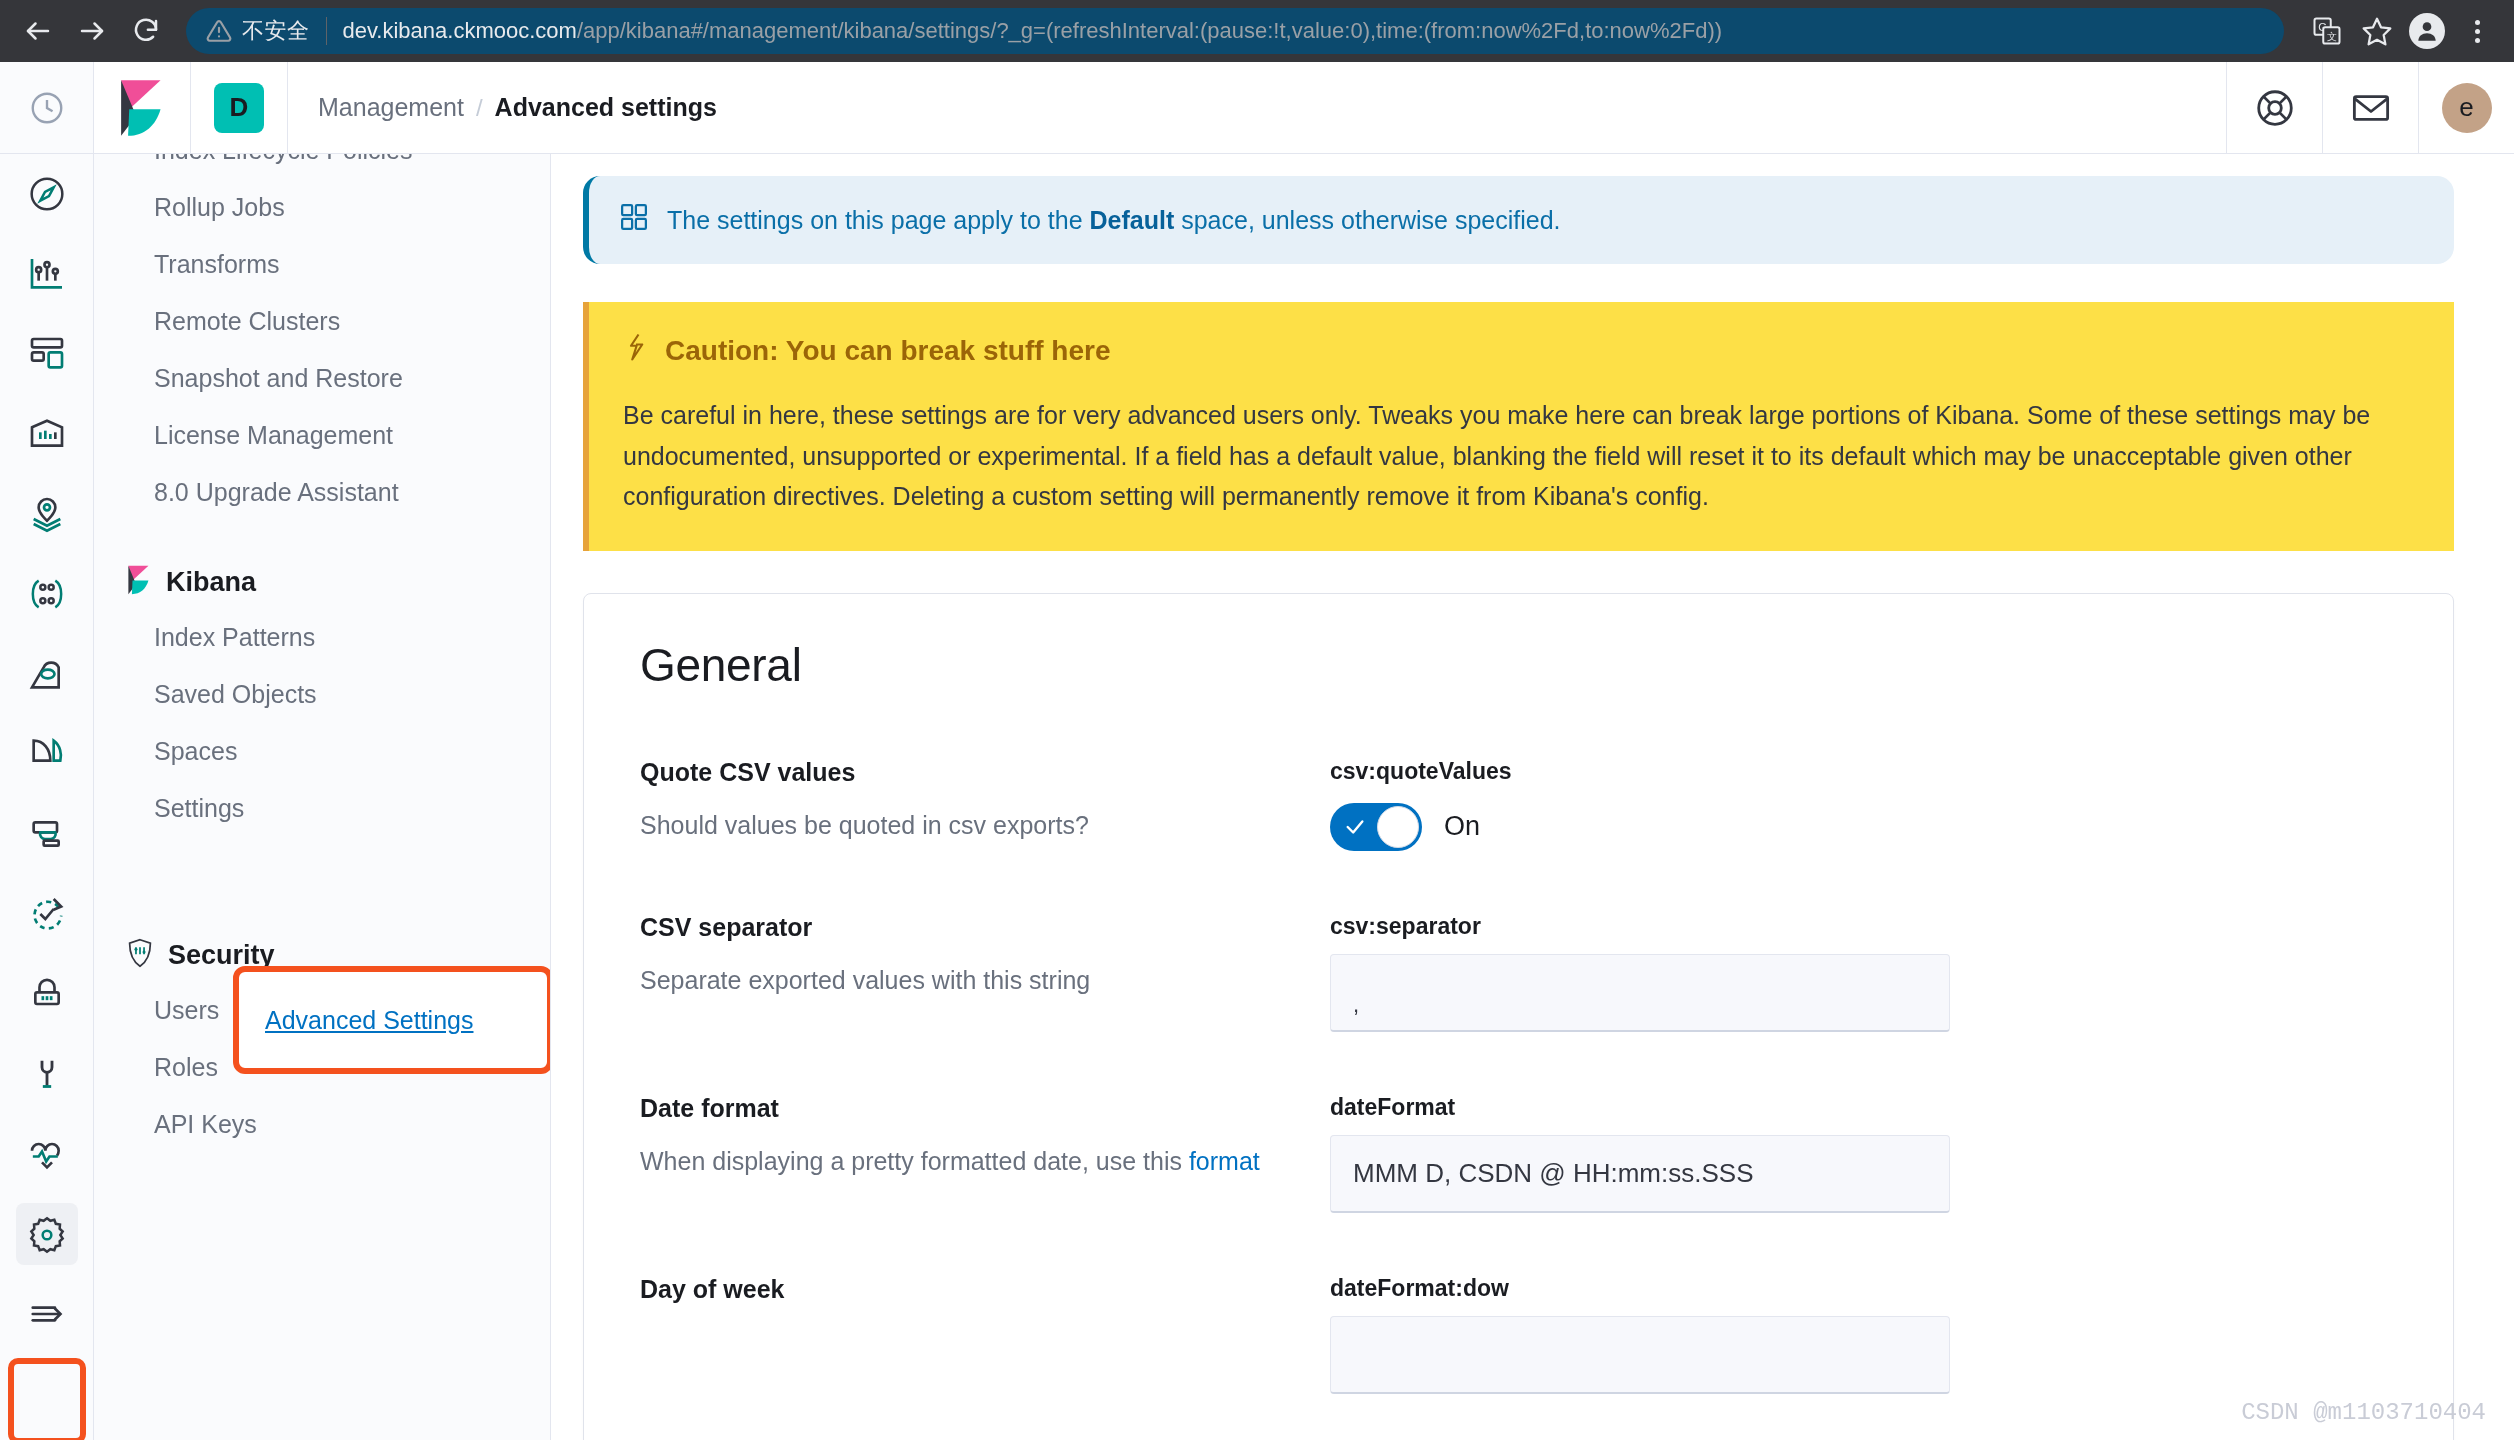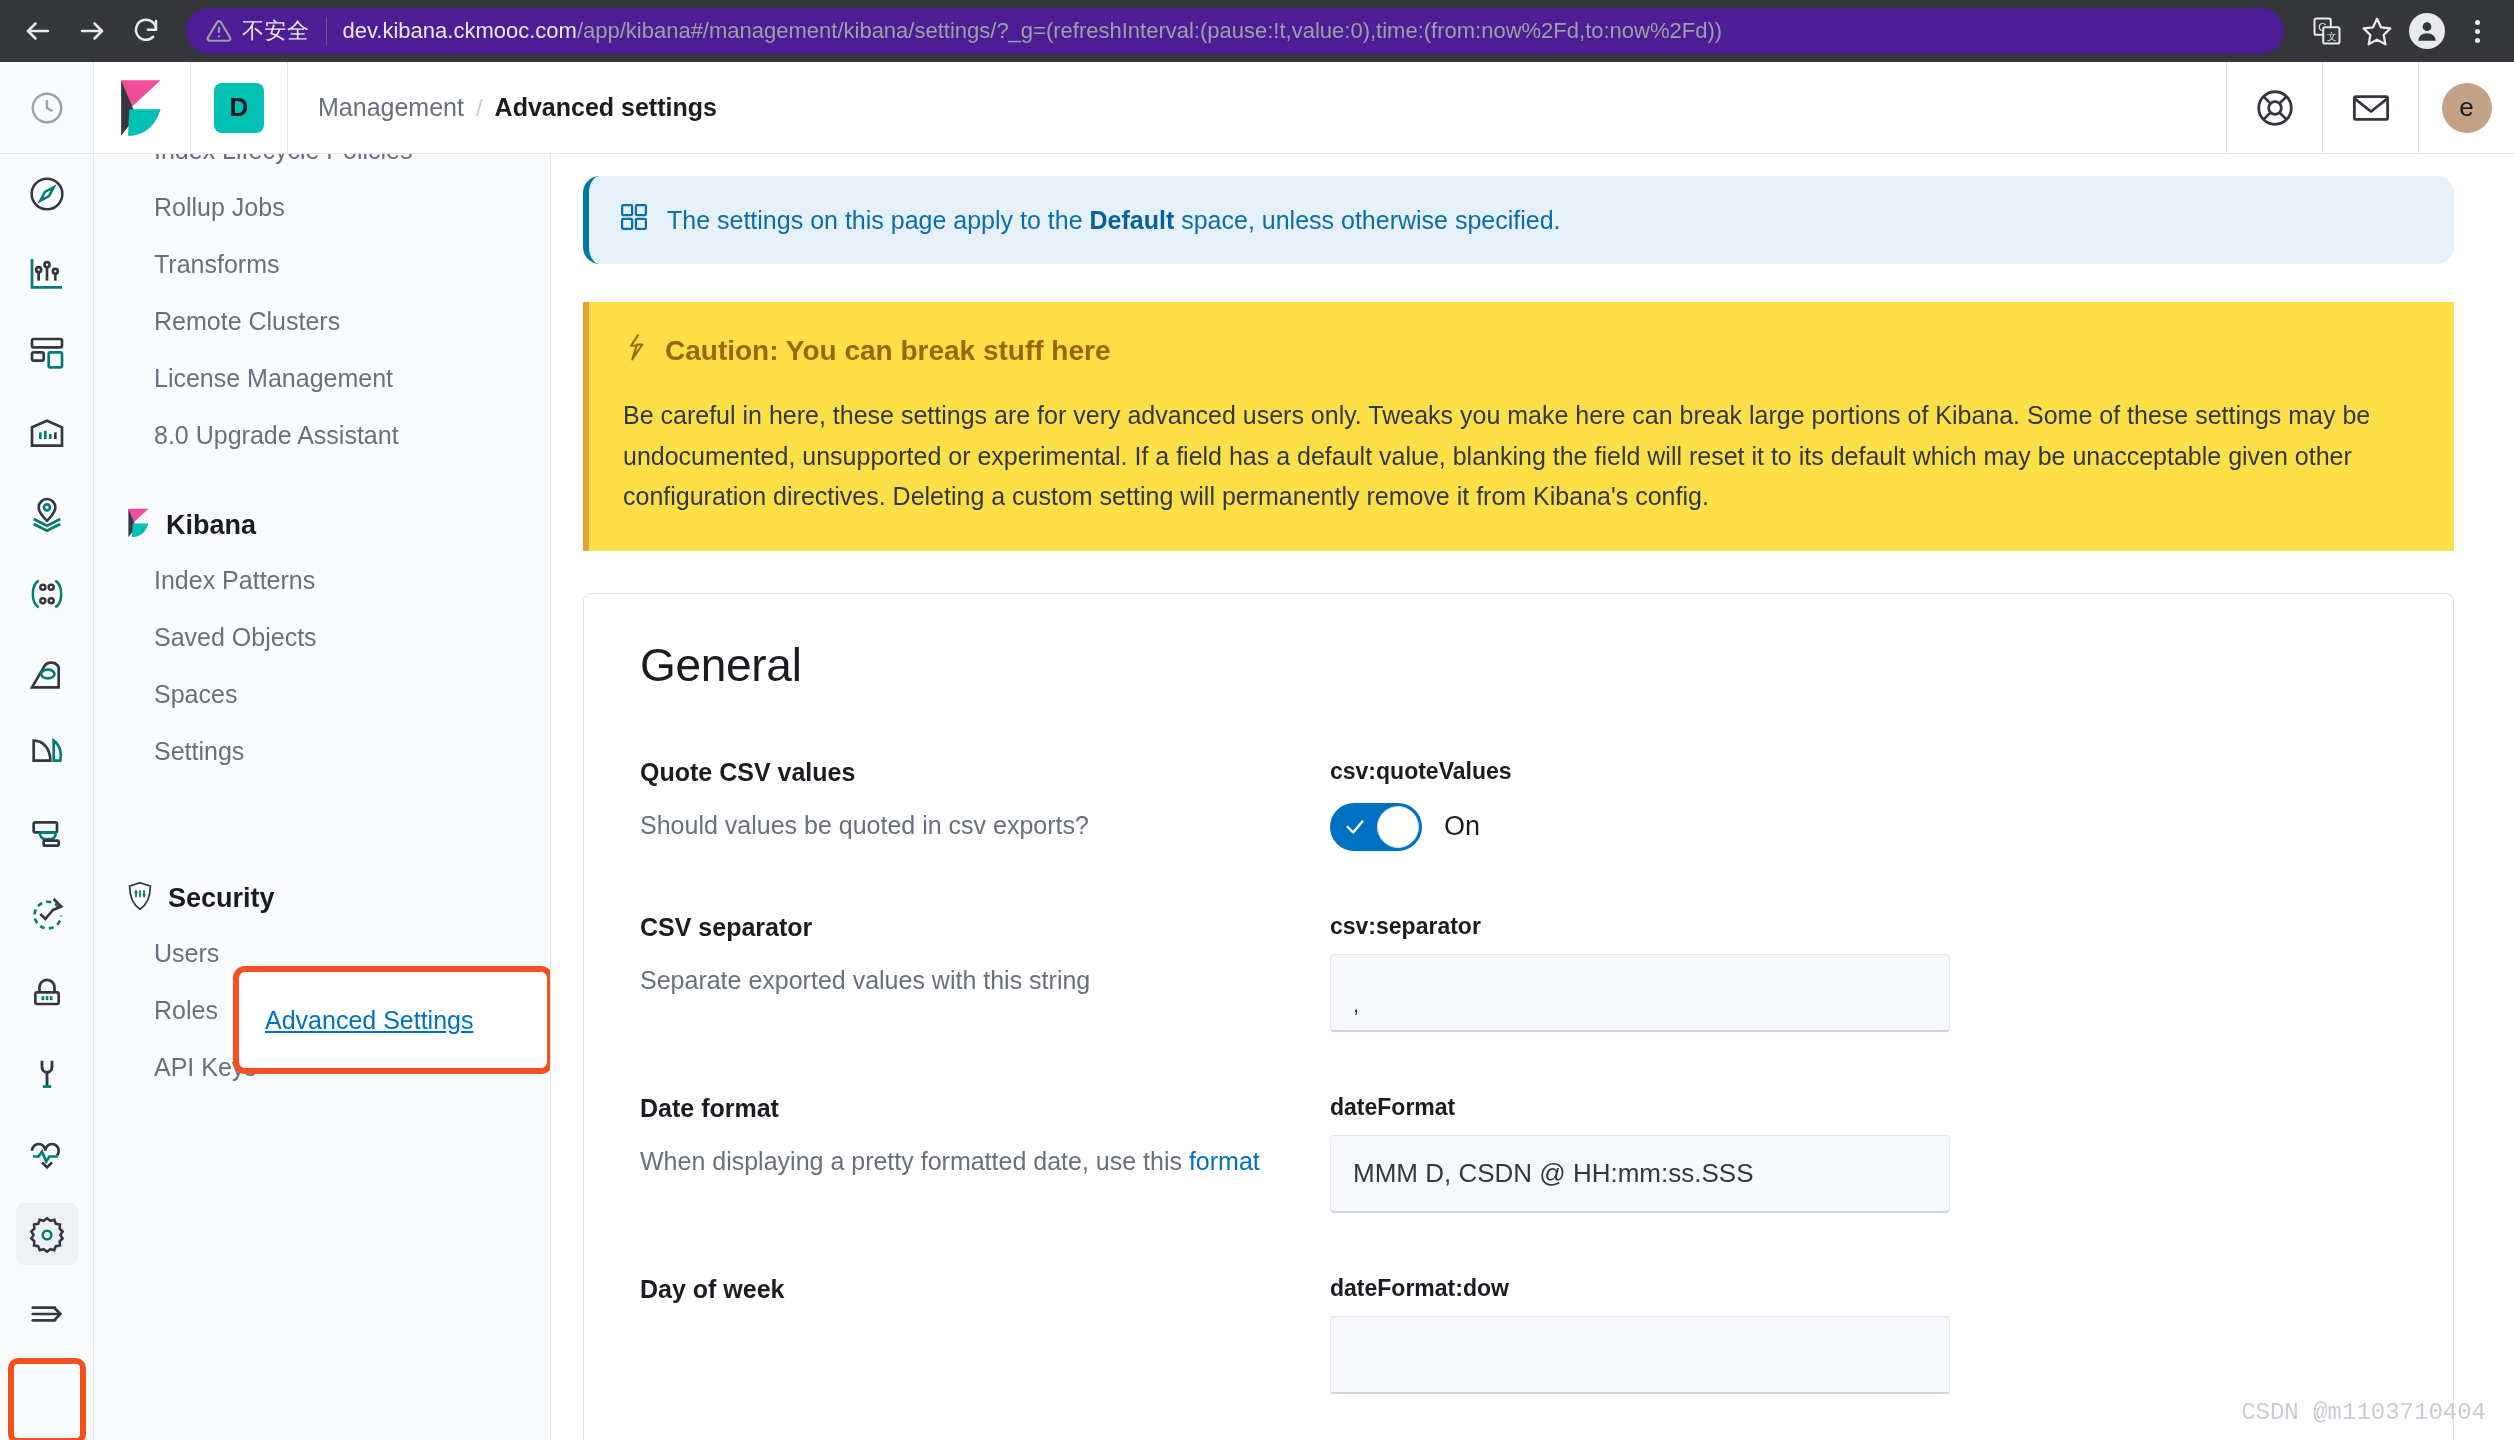--- a/index.html
+++ b/index.html
@@ -25,21 +25,21 @@
     display: flex; align-items: center; justify-content: center;
     border-radius: 50%;
     color: #e8eaed;
     flex: 0 0 auto;
   }
   .nav-btn svg { display: block; }
 
   .omnibox {
     flex: 1 1 auto;
     height: 46px;
-    background: #4c1d95;
+    background: #0c4a6e;
     border-radius: 23px;
     display: flex;
     align-items: center;
     padding: 0 18px 0 20px;
     margin-left: 10px;
     min-width: 0;
   }
   .warn-icon { color: #9aa0a6; display: flex; align-items: center; margin-right: 10px; }
   .not-secure {
     color: #e8eaed;
@@ -561,20 +561,21 @@
     </div>
 
     <div class="body-row">
 
       <div class="side-nav">
         <div class="nav-inner">
           <a class="nav-link">Index Lifecycle Policies</a>
           <a class="nav-link">Rollup Jobs</a>
           <a class="nav-link">Transforms</a>
           <a class="nav-link">Remote Clusters</a>
+          <a class="nav-link">Snapshot and Restore</a>
           <a class="nav-link">License Management</a>
           <a class="nav-link">8.0 Upgrade Assistant</a>
 
           <div class="nav-group">
             <span>
               <svg width="26" height="30" viewBox="0 0 44 50">
                 <path d="M4 1 L38 1 L11 26 Z" fill="#f04e98"></path>
                 <path d="M4 1 L4 49 L17 32 Z" fill="#343741"></path>
                 <path d="M11 26 L38 26 C34 40 24 49 10 49 Z" fill="#00bfb3"></path>
               </svg>

